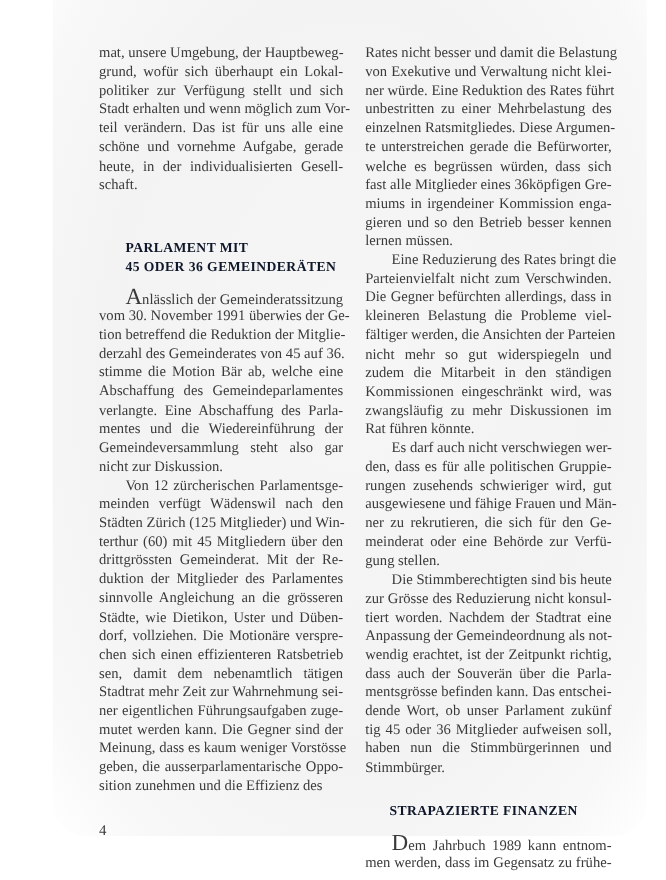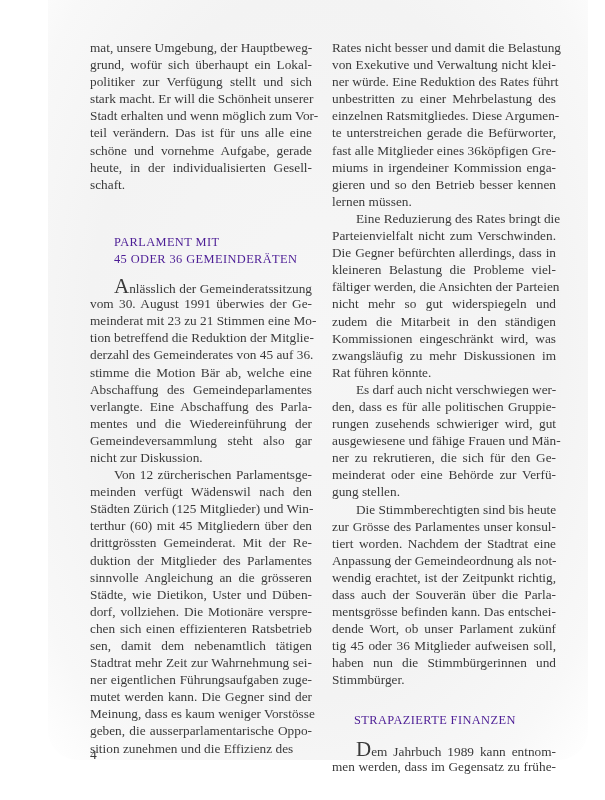--- a/index.html
+++ b/index.html
@@ -23,60 +23,58 @@
     .col-left { left: 90px; width: 222px; }
     .col-right { left: 332px; width: 224px; }
     .line {
       display: block; white-space: nowrap;
       text-align: justify; text-align-last: justify;
       height: 17.1px;
     }
     .line.last { text-align-last: left; }
     .line.indent { padding-left: 24px; }
     .heading {
-      font-weight: normal; font-size: 12.4px; letter-spacing: 0.4px;
-      color: #4c1d95; display: block; white-space: nowrap; height: 17.1px;
+      font-weight: bold; font-size: 12.4px; letter-spacing: 0.4px;
+      color: #0f172a; display: block; white-space: nowrap; height: 17.1px;
     }
     .heading.indent { padding-left: 24px; }
     .dropcap { font-size: 21px; line-height: 17px; }
     .gap { display: block; }
     .page-number {
       position: absolute; left: 90px; top: 747px;
       font-family: "Liberation Serif", "DejaVu Serif", serif;
       font-size: 13.5px; color: #3a3a3a;
     }
   </style>
 </head>
 <body>
 
 <div class="page-shade"></div>
 
 <div class="col col-left">
   <div>
       <span class="line">mat, unsere Umgebung, der Hauptbeweg-</span>
       <span class="line">grund, wofür sich überhaupt ein Lokal-</span>
       <span class="line">politiker zur Verfügung stellt und sich</span>
-      <span class="line">stark macht. Er will die Schönheit unserer</span>
       <span class="line">Stadt erhalten und wenn möglich zum Vor-</span>
       <span class="line">teil verändern. Das ist für uns alle eine</span>
       <span class="line">schöne und vornehme Aufgabe, gerade</span>
       <span class="line">heute, in der individualisierten Gesell-</span>
       <span class="line last">schaft.</span>
     </div>
   <div class="gap" style="height:41px"></div>
   <div>
     <span class="heading indent">PARLAMENT MIT</span>
     <span class="heading indent">45 ODER 36 GEMEINDERÄTEN</span>
   </div>
   <div class="gap" style="height:10px"></div>
   <div>
     <span class="line indent"><span class="dropcap">A</span><span>nlässlich der Gemeinderatssitzung</span></span>
     <div>
-        <span class="line">vom 30. August 1991 überwies der Ge-</span>
-        <span class="line">meinderat mit 23 zu 21 Stimmen eine Mo-</span>
+        <span class="line">vom 30. November 1991 überwies der Ge-</span>
         <span class="line">tion betreffend die Reduktion der Mitglie-</span>
         <span class="line">derzahl des Gemeinderates von 45 auf 36.</span>
         <span class="line">stimme die Motion Bär ab, welche eine</span>
         <span class="line">Abschaffung des Gemeindeparlamentes</span>
         <span class="line">verlangte. Eine Abschaffung des Parla-</span>
         <span class="line">mentes und die Wiedereinführung der</span>
         <span class="line">Gemeindeversammlung steht also gar</span>
         <span class="line last">nicht zur Diskussion.</span>
       </div>
   </div>
@@ -102,20 +100,21 @@
 </div>
 
 <div class="col col-right">
   <div>
       <span class="line">Rates nicht besser und damit die Belastung</span>
       <span class="line">von Exekutive und Verwaltung nicht klei-</span>
       <span class="line">ner würde. Eine Reduktion des Rates führt</span>
       <span class="line">unbestritten zu einer Mehrbelastung des</span>
       <span class="line">einzelnen Ratsmitgliedes. Diese Argumen-</span>
       <span class="line">te unterstreichen gerade die Befürworter,</span>
+      <span class="line">welche es begrüssen würden, dass sich</span>
       <span class="line">fast alle Mitglieder eines 36köpfigen Gre-</span>
       <span class="line">miums in irgendeiner Kommission enga-</span>
       <span class="line">gieren und so den Betrieb besser kennen</span>
       <span class="line last">lernen müssen.</span>
     </div>
   <div>
       <span class="line indent">Eine Reduzierung des Rates bringt die</span>
       <span class="line">Parteienvielfalt nicht zum Verschwinden.</span>
       <span class="line">Die Gegner befürchten allerdings, dass in</span>
       <span class="line">kleineren Belastung die Probleme viel-</span>
@@ -130,21 +129,21 @@
       <span class="line indent">Es darf auch nicht verschwiegen wer-</span>
       <span class="line">den, dass es für alle politischen Gruppie-</span>
       <span class="line">rungen zusehends schwieriger wird, gut</span>
       <span class="line">ausgewiesene und fähige Frauen und Män-</span>
       <span class="line">ner zu rekrutieren, die sich für den Ge-</span>
       <span class="line">meinderat oder eine Behörde zur Verfü-</span>
       <span class="line last">gung stellen.</span>
     </div>
   <div>
       <span class="line indent">Die Stimmberechtigten sind bis heute</span>
-      <span class="line">zur Grösse des Parlamentes unser konsul-</span>
+      <span class="line">zur Grösse des Reduzierung nicht konsul-</span>
       <span class="line">tiert worden. Nachdem der Stadtrat eine</span>
       <span class="line">Anpassung der Gemeindeordnung als not-</span>
       <span class="line">wendig erachtet, ist der Zeitpunkt richtig,</span>
       <span class="line">dass auch der Souverän über die Parla-</span>
       <span class="line">mentsgrösse befinden kann. Das entschei-</span>
       <span class="line">dende Wort, ob unser Parlament zukünf</span>
       <span class="line">tig 45 oder 36 Mitglieder aufweisen soll,</span>
       <span class="line">haben nun die Stimmbürgerinnen und</span>
       <span class="line last">Stimmbürger.</span>
     </div>

